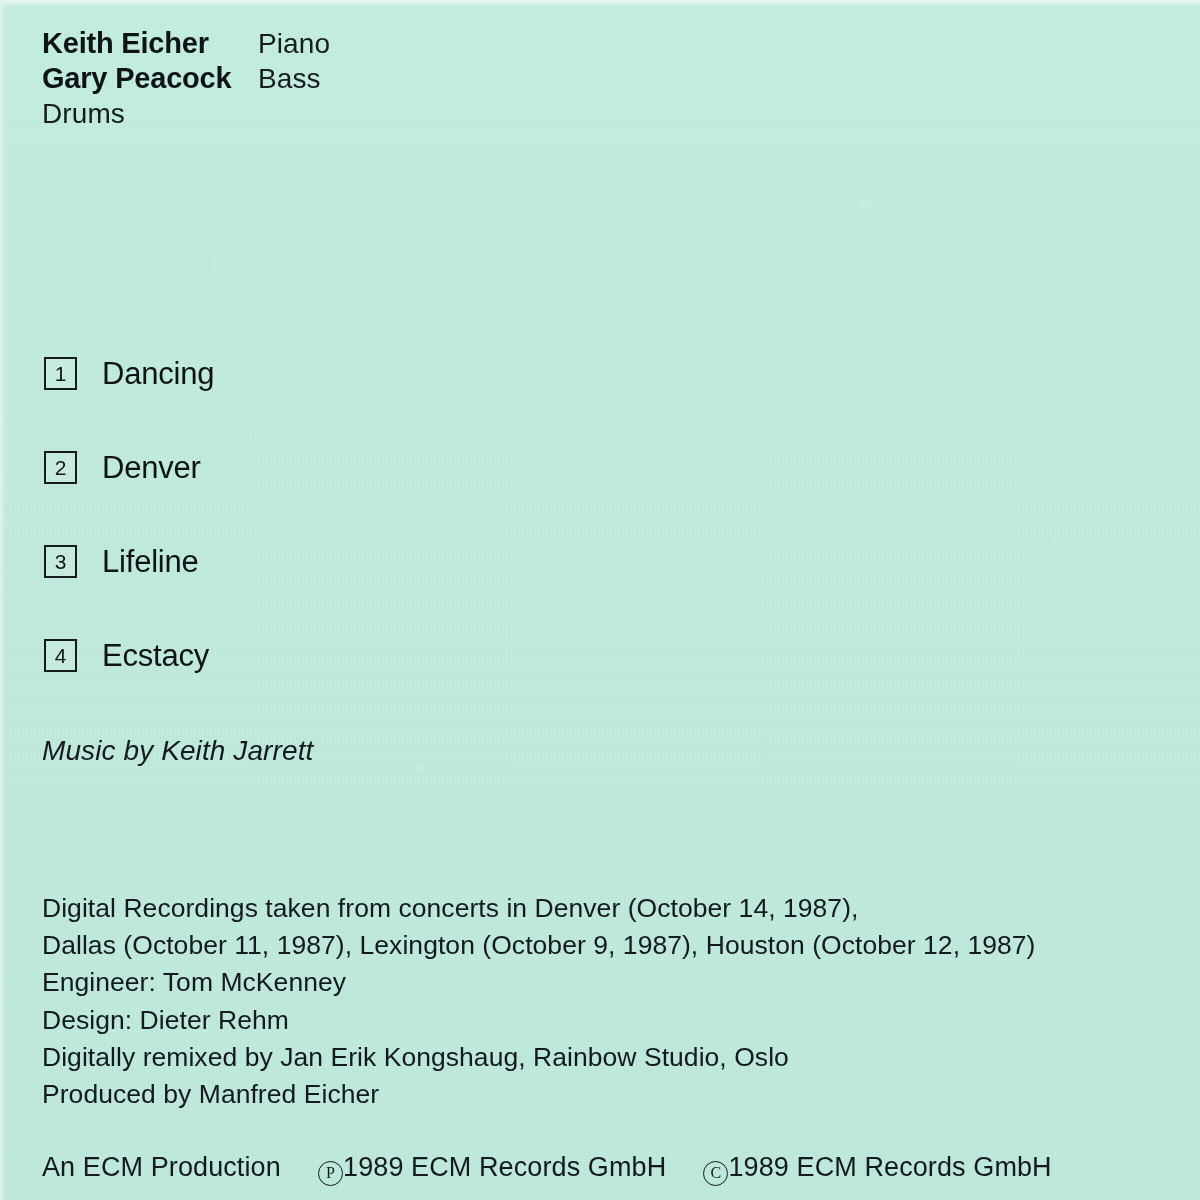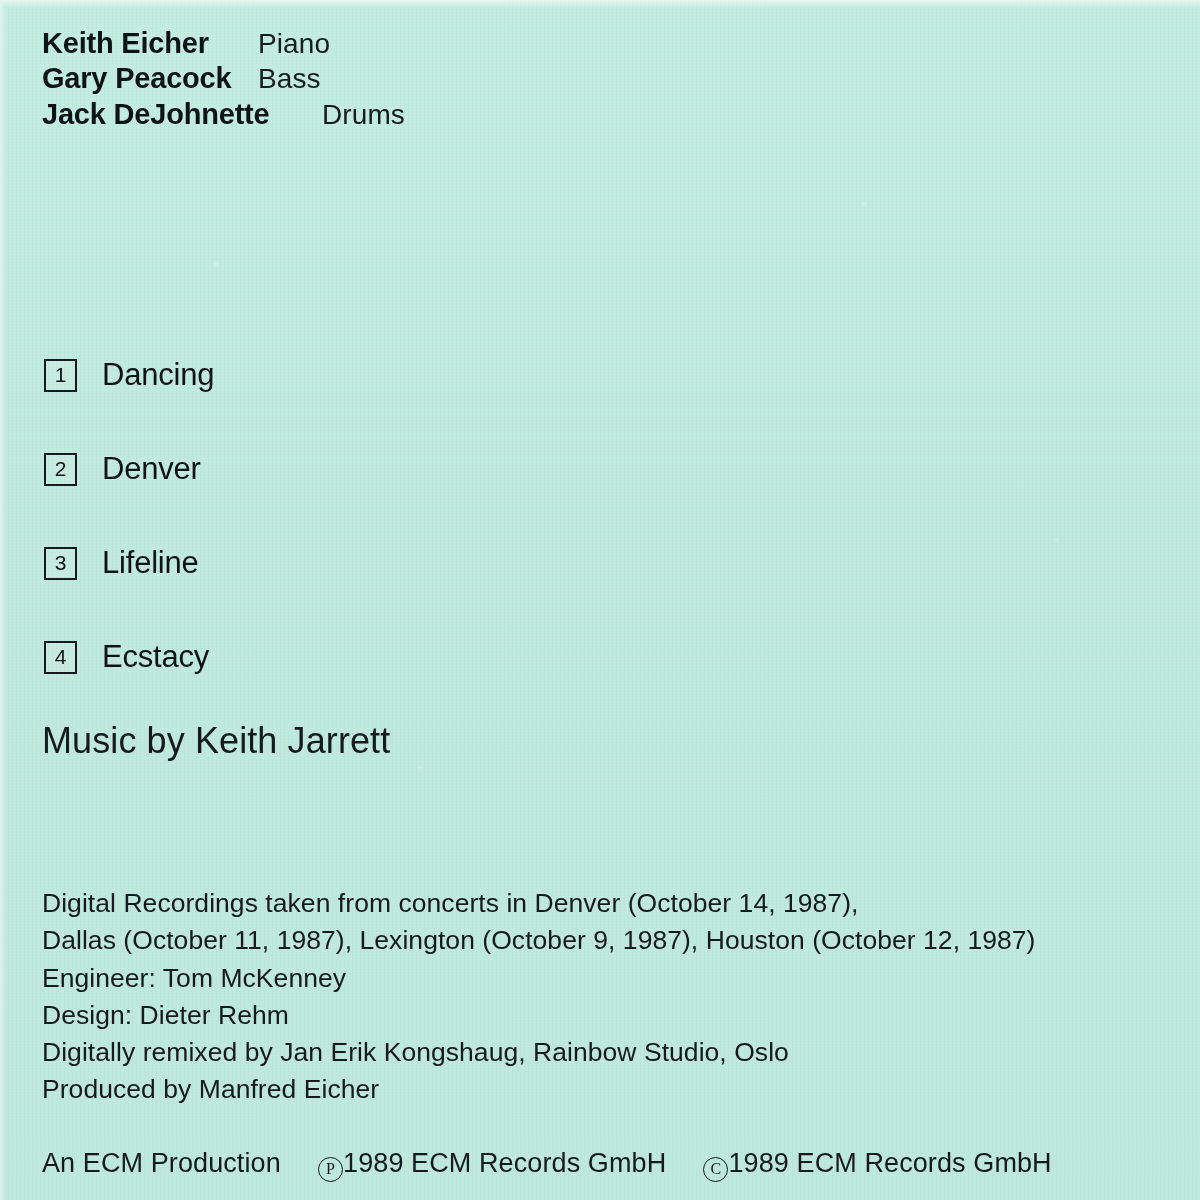--- a/index.html
+++ b/index.html
@@ -107,24 +107,25 @@
   .track-title {
     margin-left: 25px;
     font-size: 31px;
     font-weight: normal;
     letter-spacing: -0.2px;
     color: #0e1316;
   }
 
   
   .composer {
-    margin-top: 16px;
-    font-size: 36px;
+    margin-top: 32px;
+    font-size: 28px;
     letter-spacing: 0.1px;
     color: #141a1d;
+    font-style: italic;
   }
 
   
   .credits {
     margin-top: 124px;
     font-size: 26.5px;
     line-height: 1.33;
     letter-spacing: 0.05px;
     color: #141a1d;
     white-space: nowrap;
@@ -166,21 +167,20 @@
     <div class="personnel">
       <div class="personnel-row">
         <span class="musician m1">Keith Eicher</span>
         <span class="instrument">Piano</span>
       </div>
       <div class="personnel-row">
         <span class="musician m2">Gary Peacock</span>
         <span class="instrument">Bass</span>
       </div>
       <div class="personnel-row">
-        <span class="musician m3">Jack DeJohnette</span>
         <span class="instrument">Drums</span>
       </div>
     </div>
 
     <div class="tracks">
       <div class="track">
         <span class="track-num">1</span>
         <span class="track-title">Dancing</span>
       </div>
       <div class="track">

